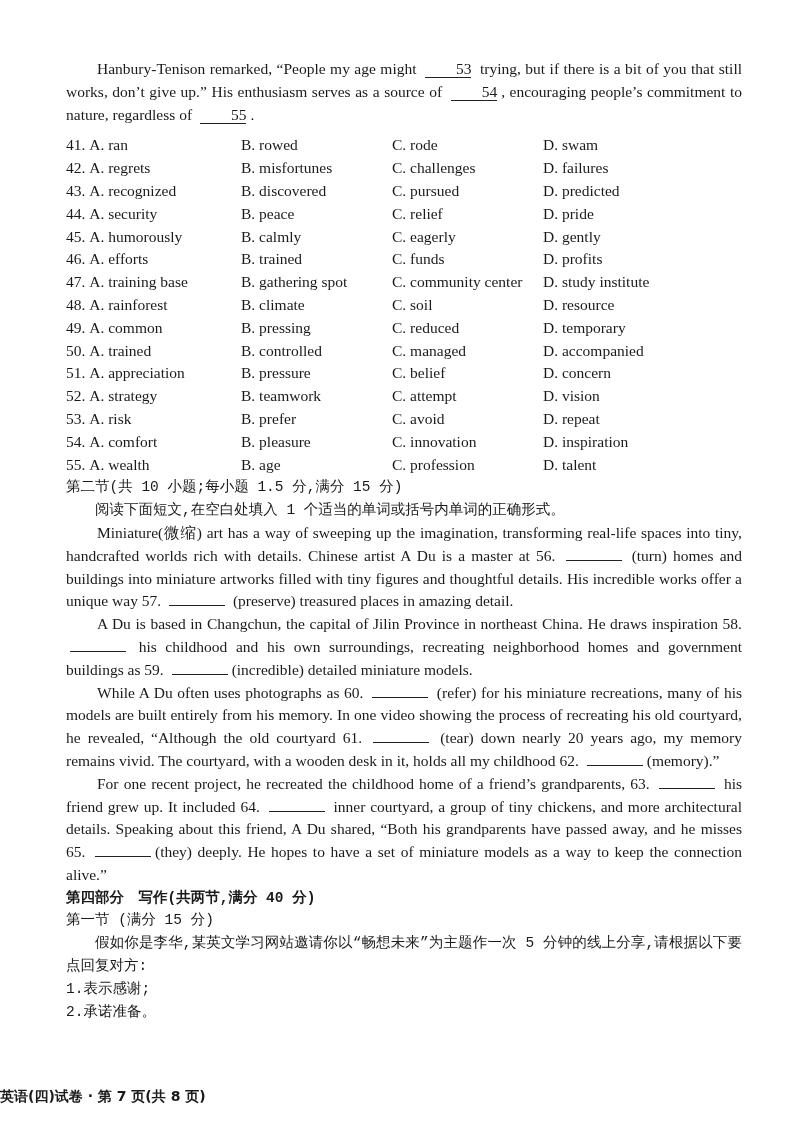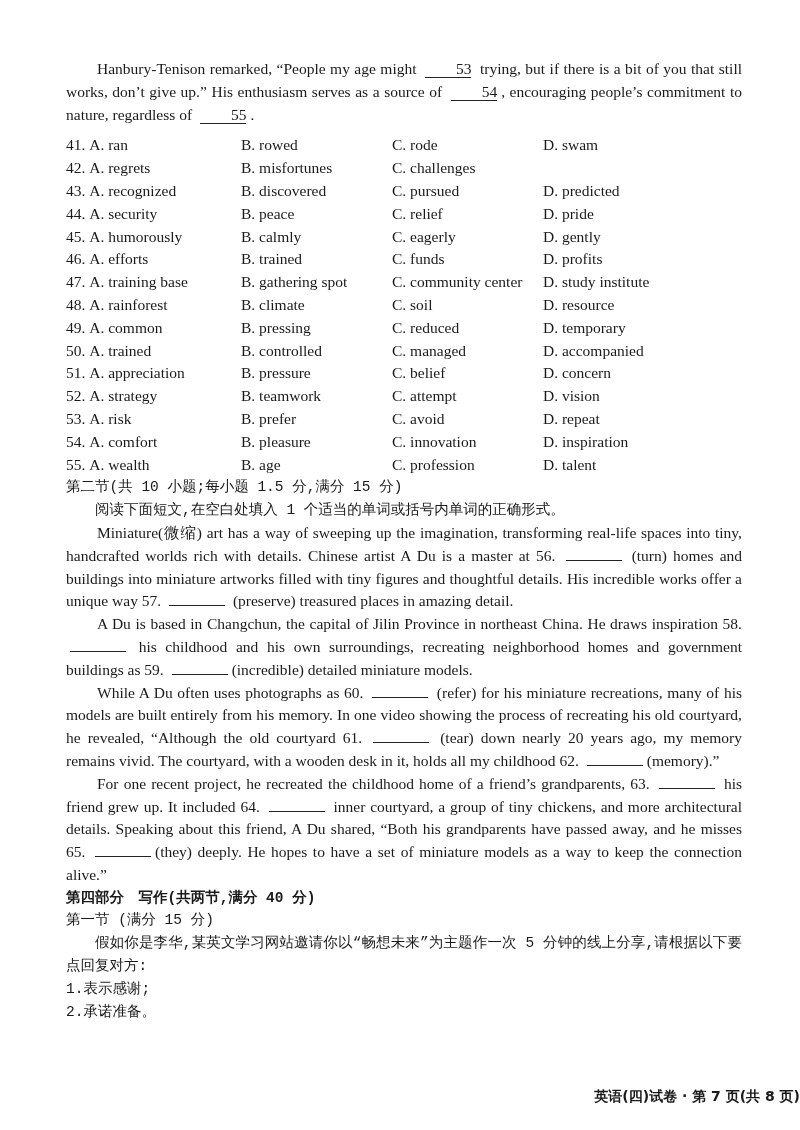--- a/index.html
+++ b/index.html
@@ -15,21 +15,21 @@
   .blank-long { display: inline-block; width: 56px; border-bottom: 1px solid #222; margin: 0 4px; height: 14px; vertical-align: baseline; }
   .options { margin-top: 8px; }
   .opt-row { display: flex; height: 22.8px; line-height: 22.8px; }
   .opt-row span { display: inline-block; white-space: nowrap; }
   .c1 { width: 175px; }
   .c2 { width: 151px; }
   .c3 { width: 151px; }
   .c4 { width: 180px; }
   .cn { font-family: Liberation Mono, monospace; font-size: 14.5px; }
   .bold { font-weight: bold; }
-  .footer { position: absolute; top: 1088px; left: 0; width: 800px; text-align: right; font-family: "DejaVu Sans", sans-serif; font-weight: bold; font-size: 14px; }
+  .footer { position: absolute; top: 1088px; left: 0; width: 800px; text-align: left; font-family: "DejaVu Sans", sans-serif; font-weight: bold; font-size: 14px; }
 </style>
 </head>
 <body>
 
 <div class="page">
 
   <p class="para indent">
     <span>Hanbury-Tenison remarked, “People my age might</span>
     <span class="blank-short">53</span>
     <span>trying, but if there is a bit of you that still works, don’t give up.” His enthusiasm serves as a source of</span>
@@ -41,20 +41,21 @@
     <div class="opt-row">
         <span class="c1"><span>41.</span> <span>A. ran</span></span>
         <span class="c2">B. rowed</span>
         <span class="c3">C. rode</span>
         <span class="c4">D. swam</span>
       </div>
     <div class="opt-row">
         <span class="c1"><span>42.</span> <span>A. regrets</span></span>
         <span class="c2">B. misfortunes</span>
         <span class="c3">C. challenges</span>
+        <span class="c4">D. failures</span>
       </div>
     <div class="opt-row">
         <span class="c1"><span>43.</span> <span>A. recognized</span></span>
         <span class="c2">B. discovered</span>
         <span class="c3">C. pursued</span>
         <span class="c4">D. predicted</span>
       </div>
     <div class="opt-row">
         <span class="c1"><span>44.</span> <span>A. security</span></span>
         <span class="c2">B. peace</span>

